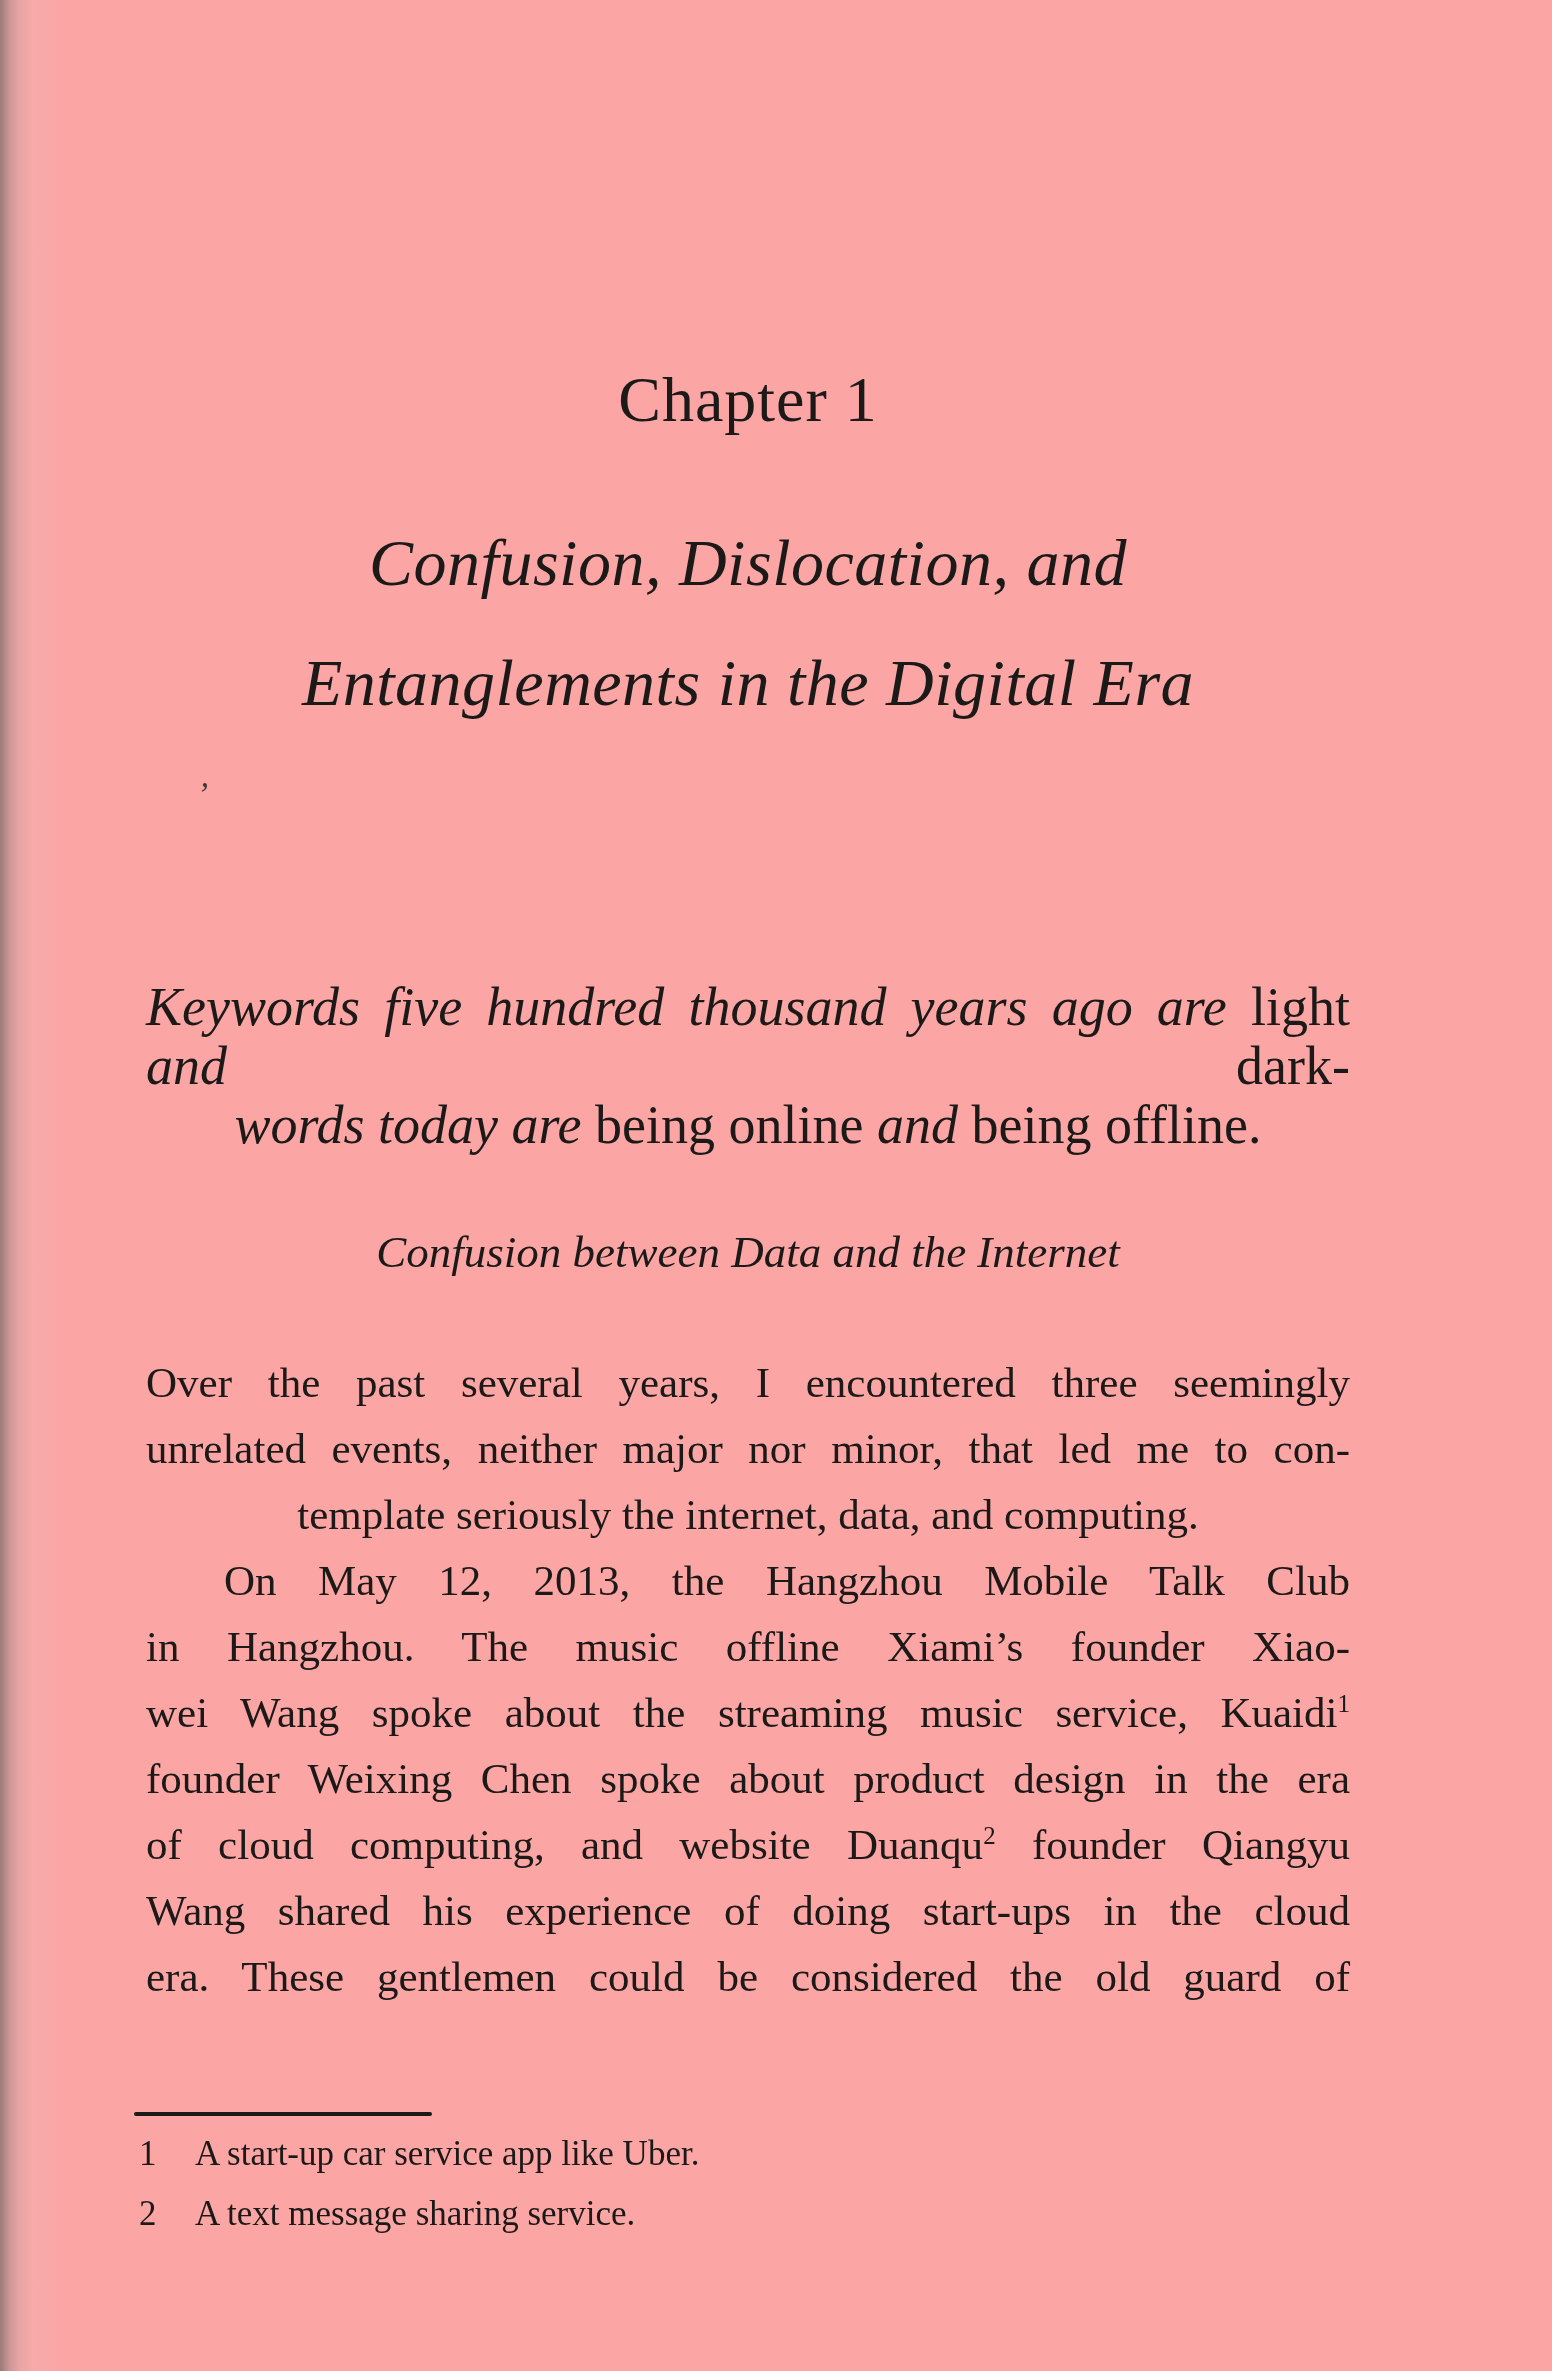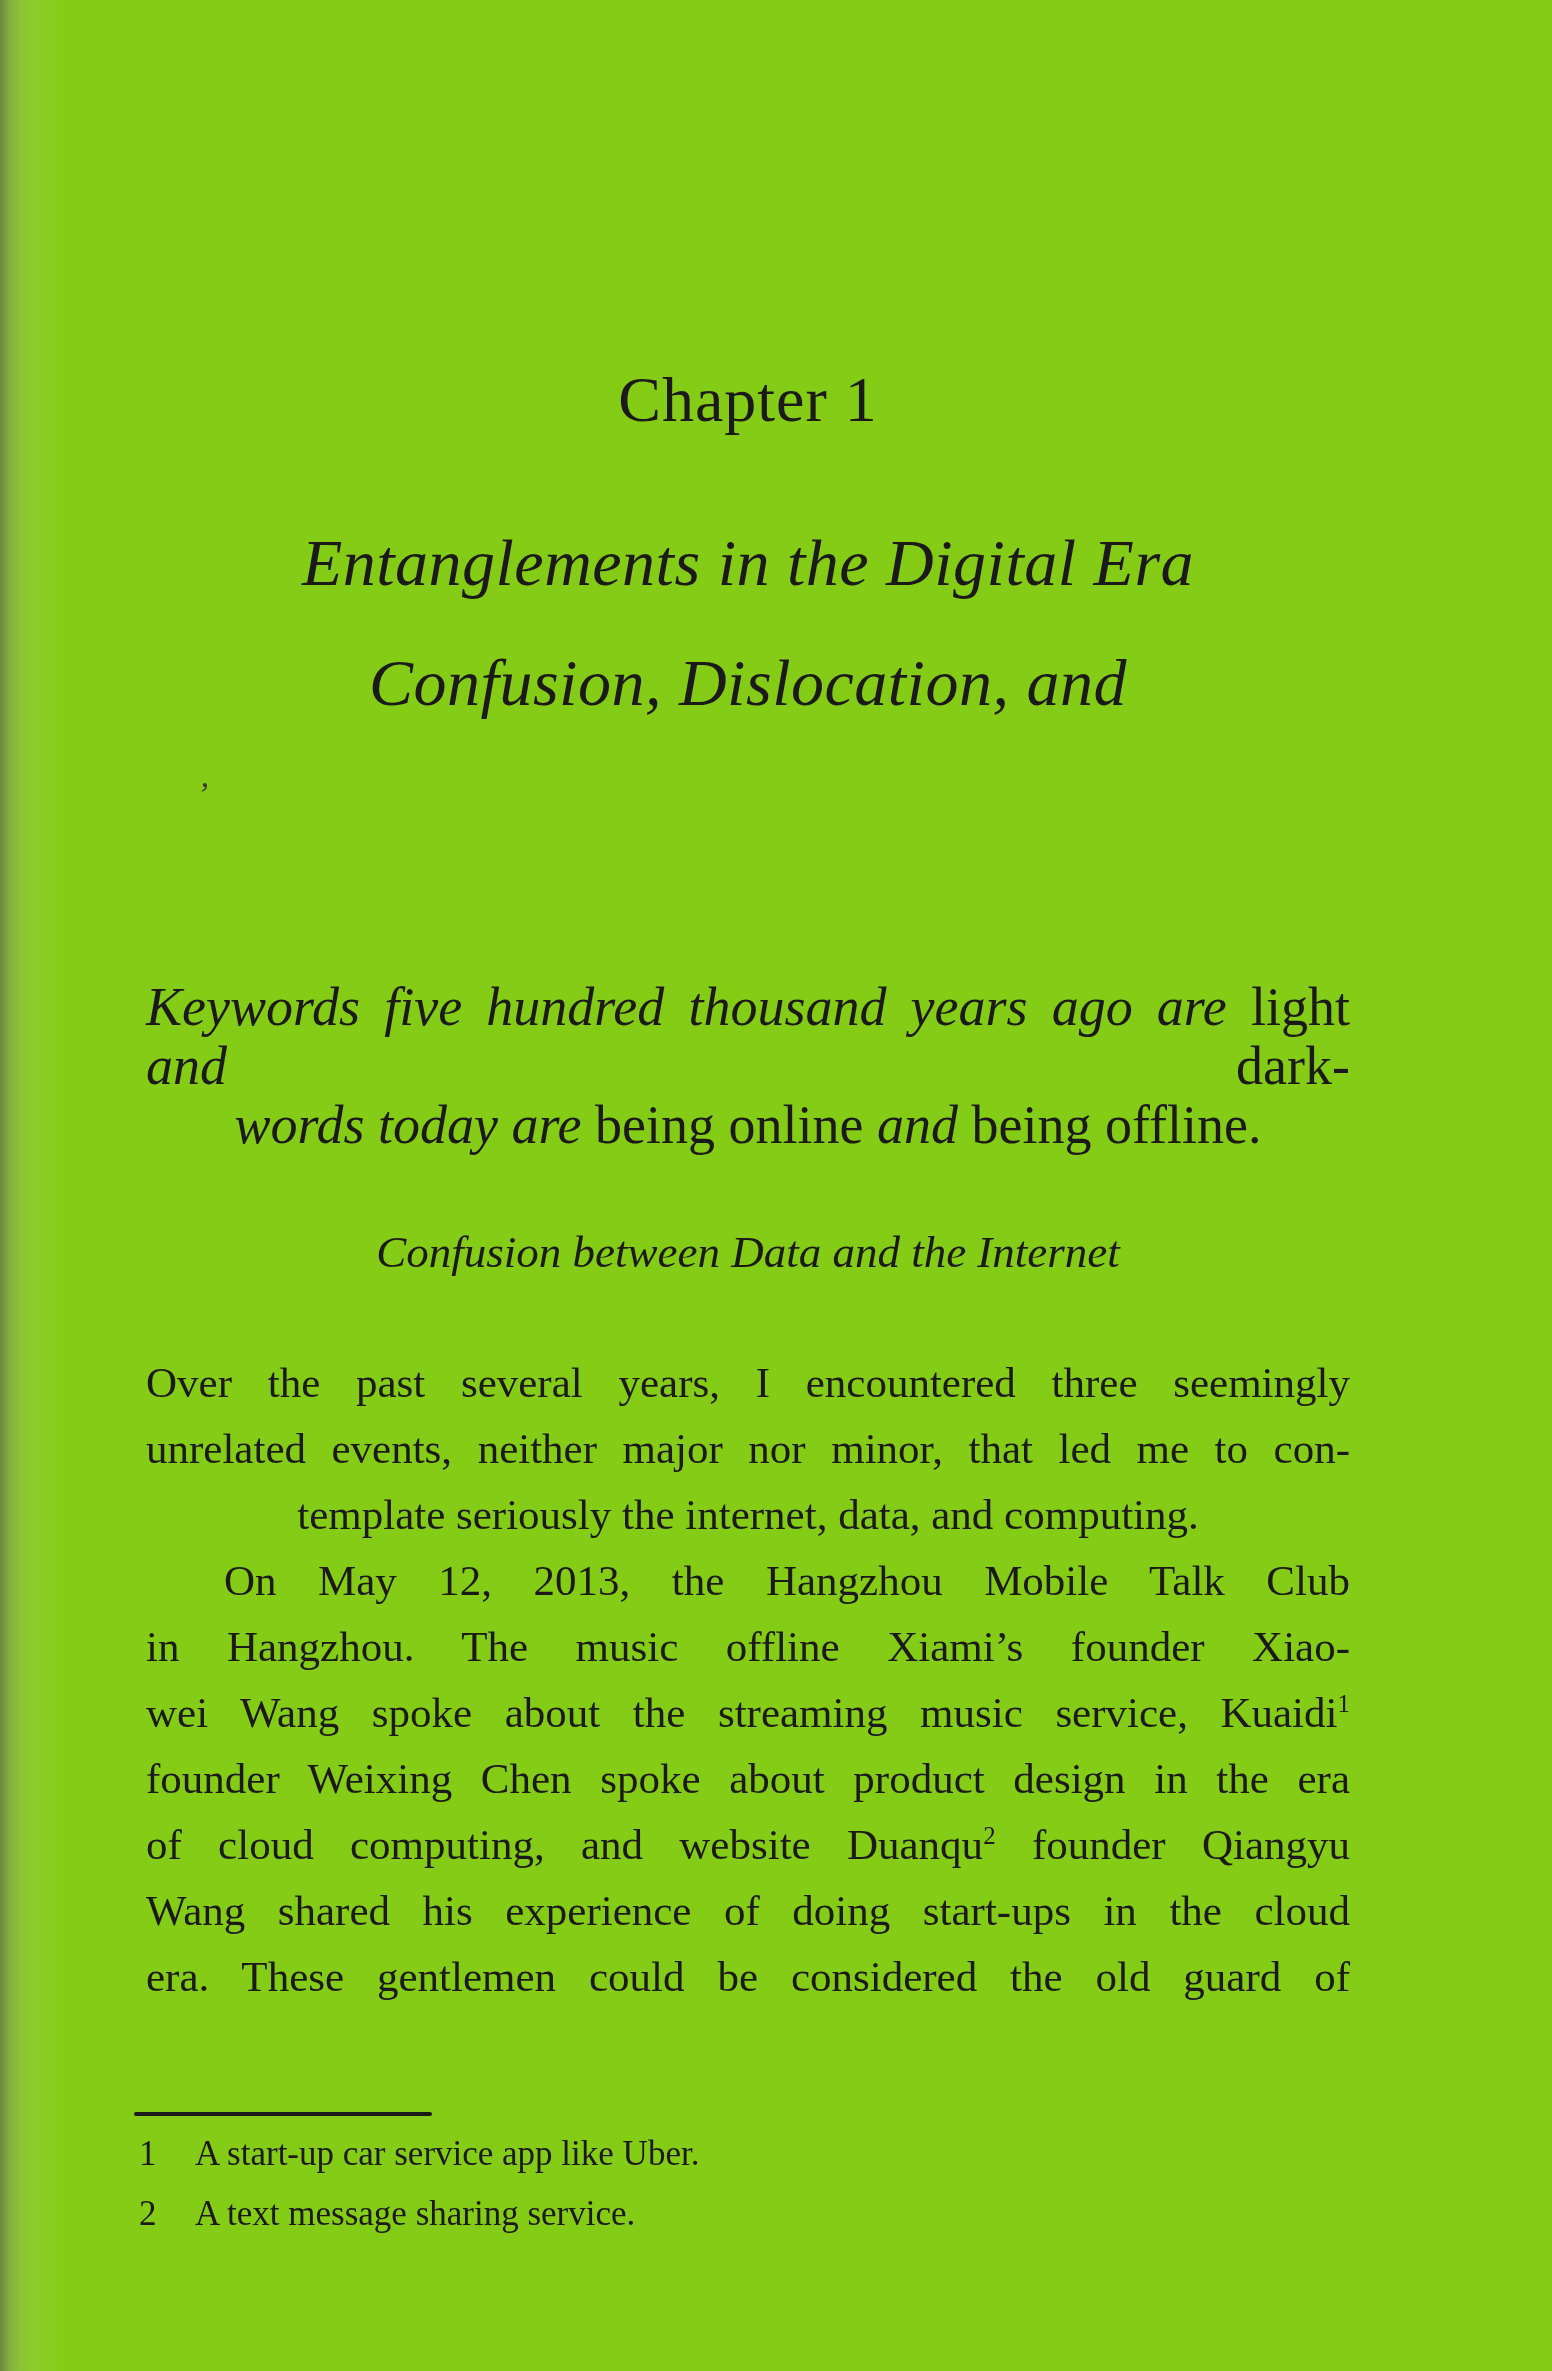--- a/index.html
+++ b/index.html
@@ -1,20 +1,20 @@
 <!DOCTYPE html>
 <html><head>
 <meta charset="utf-8">
 <style>
   html, body { margin: 0; padding: 0; background: #e9e8e4; }
   .page {
     position: relative;
     width: 1553px;
     height: 2372px;
-    background: #84cc16;
+    background: #fca5a5;
     overflow: hidden;
     font-family: "Liberation Serif", "DejaVu Serif", serif;
     color: #1b1a18;
   }
   .gutter {
     position: absolute;
     left: 0; top: 0; bottom: 0;
     width: 68px;
     background: linear-gradient(90deg,
       rgba(92,92,89,0.60) 0px,
@@ -101,22 +101,22 @@
 </style>
 </head>
 <body>
 
 <div class="page">
   <div class="gutter"></div>
 
   <div class="chapter-label">Chapter 1</div>
 
   <div class="chapter-title">
+    <div class="title-line">Confusion, Dislocation, and</div>
     <div class="title-line">Entanglements in the Digital Era</div>
-    <div class="title-line">Confusion, Dislocation, and</div>
   </div>
 
   <div class="stray">’</div>
 
   <div class="epigraph">
     <div class="ep-line just">
       <span class="it">Keywords five hundred thousand years ago are </span><span class="rm">light </span><span class="it">and </span><span class="rm">dark-</span>
     </div>
     <div class="ep-line">
       <span class="it">words today are </span><span class="rm">being online </span><span class="it">and </span><span class="rm">being offline.</span>

